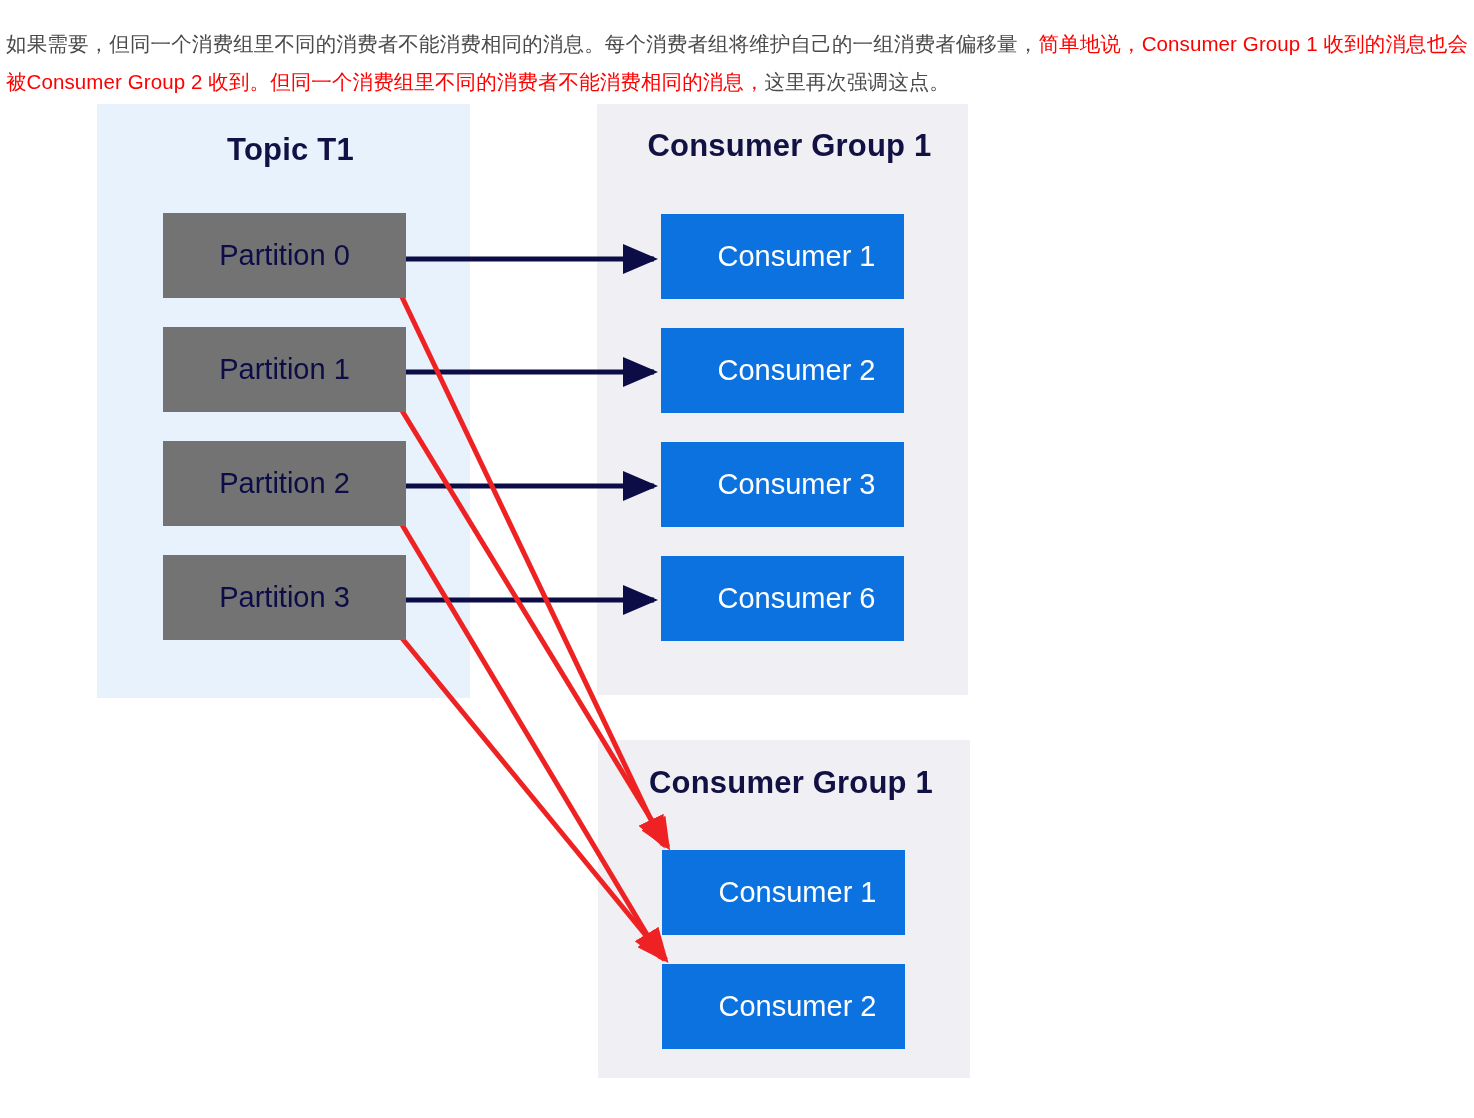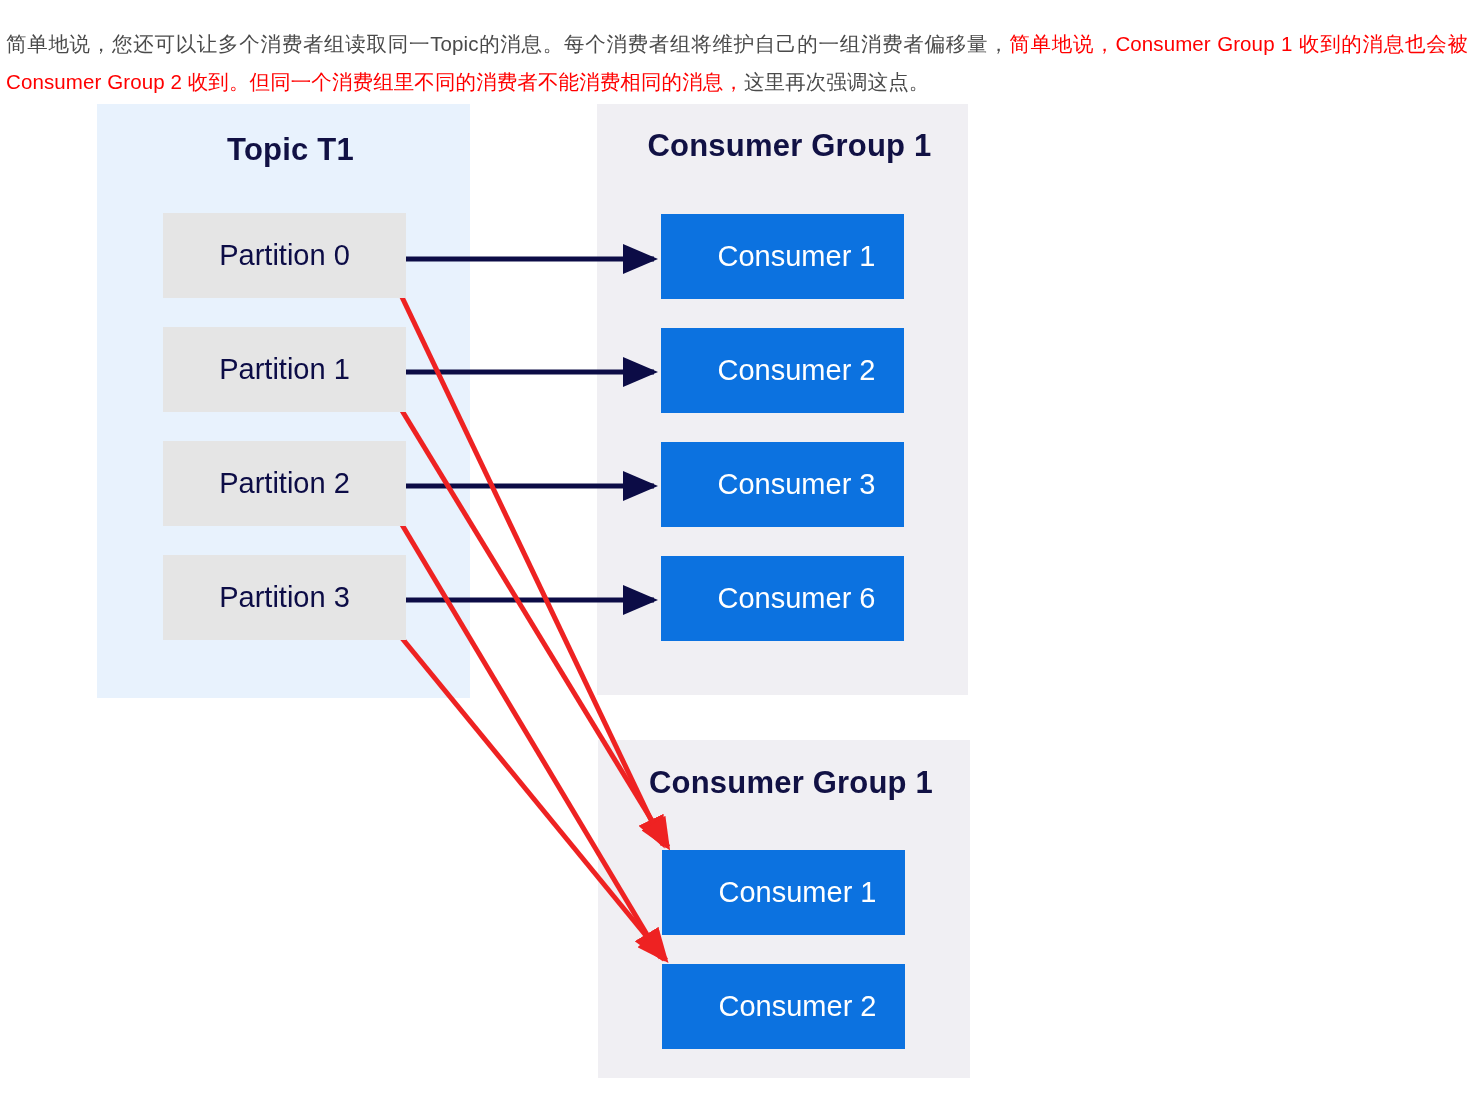--- a/index.html
+++ b/index.html
@@ -94,21 +94,21 @@
     display: flex;
     align-items: center;
     justify-content: center;
     font-size: 29px;
     line-height: 1;
   }
   .partition-box {
     left: 163px;
     width: 243px;
     height: 85px;
-    background: #e5e5e5;
+    background: #737373;
     color: #0c0c46;
   }
   .consumer-box {
     width: 243px;
     height: 85px;
     background: #0c72e0;
     color: #ffffff;
     padding-left: 28px;
   }
   .cg1-box { left: 661px; }
@@ -120,21 +120,21 @@
     left: 0;
     top: 0;
     width: 1474px;
     height: 1118px;
     pointer-events: none;
   }
 </style>
 </head>
 <body>
 
-<p id="intro-paragraph"><span>简单地说，您还可以让多个消费者组读取同一Topic的消息。每个消费者组将维护自己的一组消费者偏移量，</span><span class="hl">简单地说，Consumer Group 1 收到的消息也会被Consumer Group 2 收到。但同一个消费组里不同的消费者不能消费相同的消息，</span><span>这里再次强调这点。</span></p>
+<p id="intro-paragraph"><span>如果需要，但同一个消费组里不同的消费者不能消费相同的消息。每个消费者组将维护自己的一组消费者偏移量，</span><span class="hl">简单地说，Consumer Group 1 收到的消息也会被Consumer Group 2 收到。但同一个消费组里不同的消费者不能消费相同的消息，</span><span>这里再次强调这点。</span></p>
 
 <div id="diagram">
 
   <div class="panel" id="panel-topic">
     <div class="panel-title">Topic T1</div>
   </div>
 
   <div class="panel" id="panel-cg1">
     <div class="panel-title">Consumer Group 1</div>
   </div>

